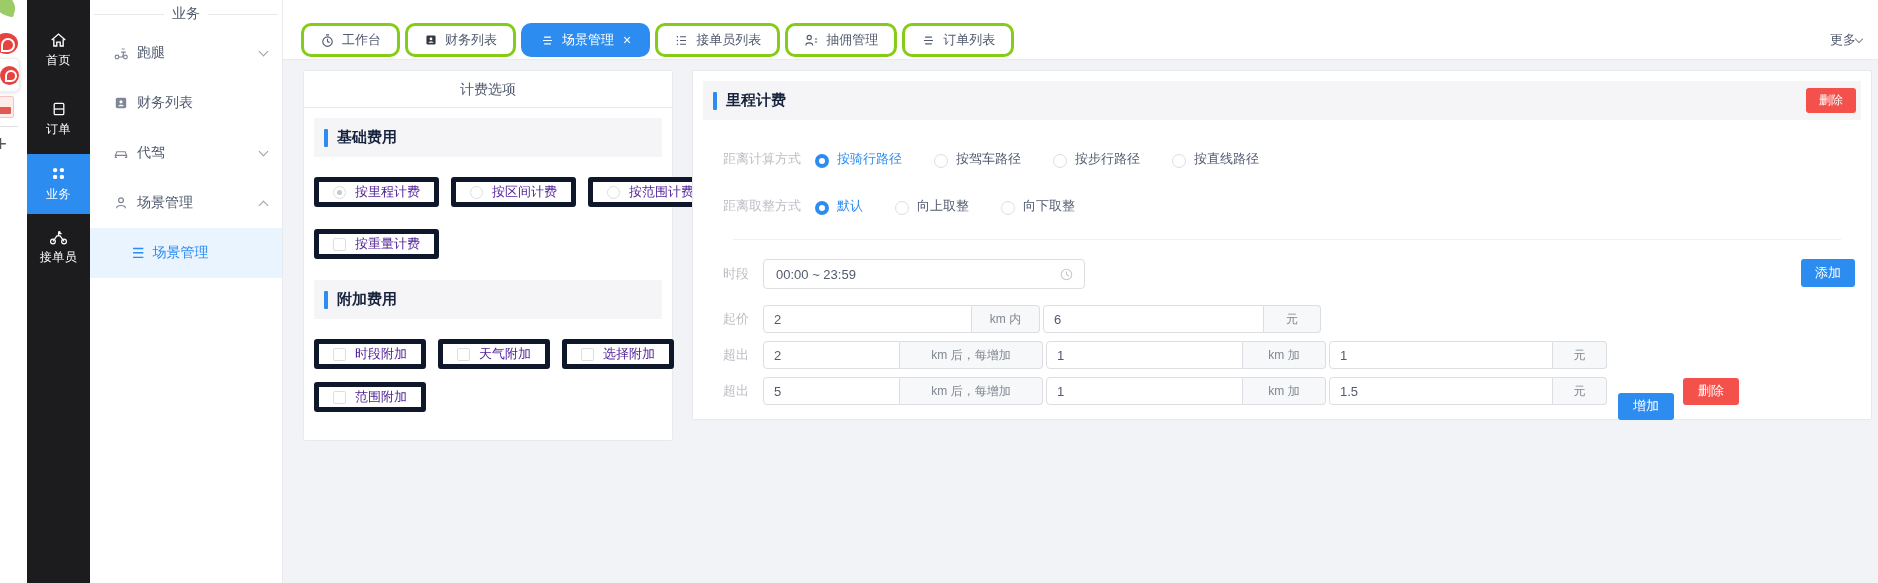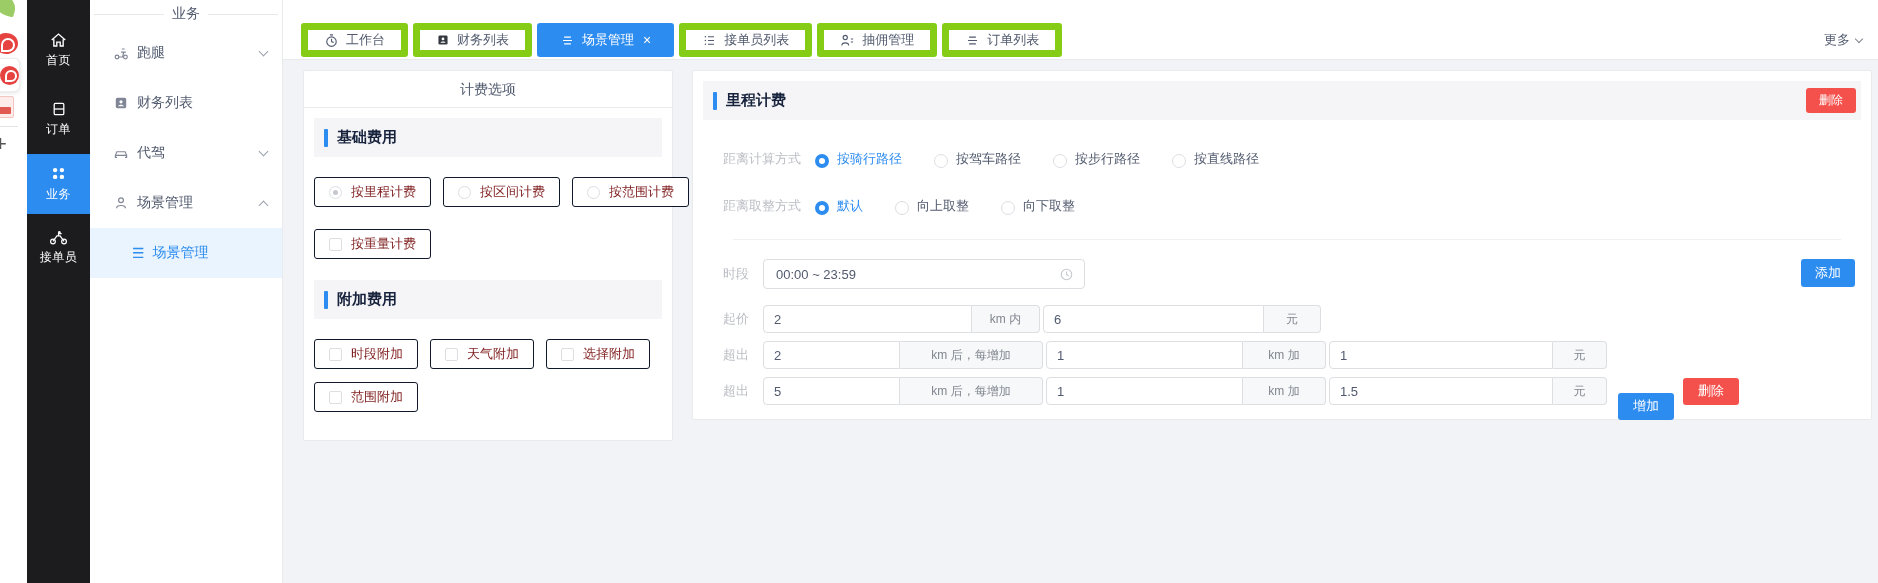--- a/index.html
+++ b/index.html
@@ -48,26 +48,26 @@
   .chev.up { transform:rotate(-135deg); margin-top:4px; }
   .sub-active { height:50px; background:#eaf4fe; display:flex; align-items:center; padding-left:42px; color:#2d8cf0; font-size:14px; cursor:pointer; }
   .sub-active .menu-glyph { margin-right:8px; font-size:14px; color:#2d8cf0; }
 
   
   .main { flex:1; min-width:0; display:flex; flex-direction:column; position:relative; background:#fff; }
   .topline { position:absolute; top:15px; left:0; right:0; border-top:1px solid #ececec; }
 
   .tabstrip { height:60px; padding:23px 8px 0 18px; display:flex; align-items:flex-start; gap:5px;
               border-bottom:1px solid #e8eaec; position:relative; background:#fff; }
-  .tab { height:34px; display:flex; align-items:center; gap:7px; padding:0 16px; border:7px solid #84cc16;
-         border-radius:3px; background:#fff; color:#515a6e; font-size:13px; cursor:pointer; white-space:nowrap; }
+  .tab { height:34px; display:flex; align-items:center; gap:7px; padding:0 16px; border:3px solid #84cc16;
+         border-radius:10px; background:#fff; color:#515a6e; font-size:13px; cursor:pointer; white-space:nowrap; }
   .tab svg { flex:none; }
   .tab.active { background:#2d8cf0; border-color:#2d8cf0; color:#fff; }
   .tab .close { font-size:14px; margin-left:2px; color:#fff; cursor:pointer; line-height:1; }
-  .more { margin-left:auto; display:flex; align-items:center; gap:6px; color:#515a6e; font-size:13px; cursor:pointer; padding:8px 8px 0 0; }
+  .more { margin-left:auto; display:flex; align-items:center; color:#515a6e; font-size:13px; cursor:pointer; padding:8px 8px 0 0; }
   .more .chev { border-color:#80868f; width:6px; height:6px; }
 
   .toolbar { height:45px; display:flex; align-items:center; padding-left:7px; position:relative; background:#fff; }
   .btn-back { height:30px; width:58px; border:1px solid #dcdee2; border-radius:4px; background:#fff;
               display:flex; align-items:center; justify-content:center; gap:5px; color:#515a6e; font-size:13px; cursor:pointer; }
   .back-chev { width:7px; height:7px; border-left:1.5px solid #808695; border-bottom:1.5px solid #808695; transform:rotate(45deg); }
   .scene { position:absolute; left:50%; transform:translateX(-50%); font-size:14px; color:#515a6e; white-space:nowrap; }
   .scene b { color:#17233d; }
   .btn-save { position:absolute; right:-12px; top:7px; width:66px; height:31px; background:#2d8cf0; color:#fff;
               border:none; border-radius:4px; font-size:14px; cursor:pointer; }
@@ -76,22 +76,22 @@
   .panel { background:#fff; border:1px solid #e8eaec; border-radius:2px; }
   .panel-h { height:37px; line-height:36px; text-align:center; font-size:14px; color:#515a6e; border-bottom:1px solid #e8eaec; }
   .band { height:39px; background:#f5f5f7; display:flex; align-items:center; }
   .band .bar { width:4px; height:18px; background:#2d8cf0; margin:0 9px 0 10px; border-radius:1px; }
   .band .bt { font-size:15px; font-weight:bold; color:#17233d; }
 
   
   .p-left { width:370px; flex:none; }
   .p-left .pb { padding:10px 10px 28px; }
   .optrow { display:flex; gap:12px; margin-top:20px; }
-  .optbtn { height:30px; border:1px solid #0f172a; border-radius:3px; background:#fff; display:flex;
-            align-items:center; gap:9px; padding:0 14px; color:#7f1d1d; font-size:13px; cursor:pointer; white-space:nowrap; }
+  .optbtn { height:30px; border:5px solid #0f172a; border-radius:3px; background:#fff; display:flex;
+            align-items:center; gap:9px; padding:0 14px; color:#4c1d95; font-size:13px; cursor:pointer; white-space:nowrap; }
   .radio { width:13px; height:13px; border-radius:50%; border:1px solid #dcdee2; background:#fff; flex:none; position:relative; }
   .radio.dsel::after { content:""; position:absolute; left:3px; top:3px; width:5px; height:5px; border-radius:50%; background:#c5c8ce; }
   .cbox { width:13px; height:13px; border:1px solid #dcdee2; border-radius:2px; background:#fff; flex:none; }
   .mt21 { margin-top:21px; } .mt13 { margin-top:13px; } .mt22 { margin-top:22px; }
 
   
   .p-right { flex:1; min-width:0; }
   .p-right .pb { padding:10px 10px 14px; }
   .band .btn-del-top { margin-left:auto; margin-right:5px; width:50px; height:25px; background:#f4514c; color:#fff;
             border:none; border-radius:3px; font-size:12px; cursor:pointer; }

